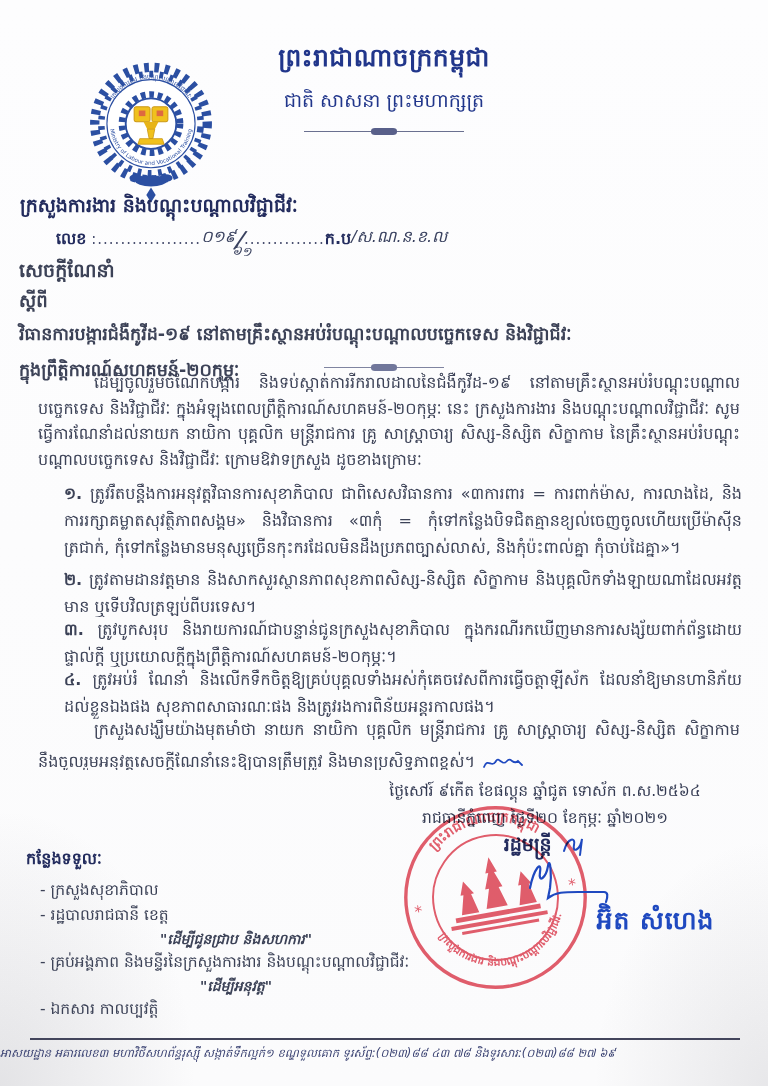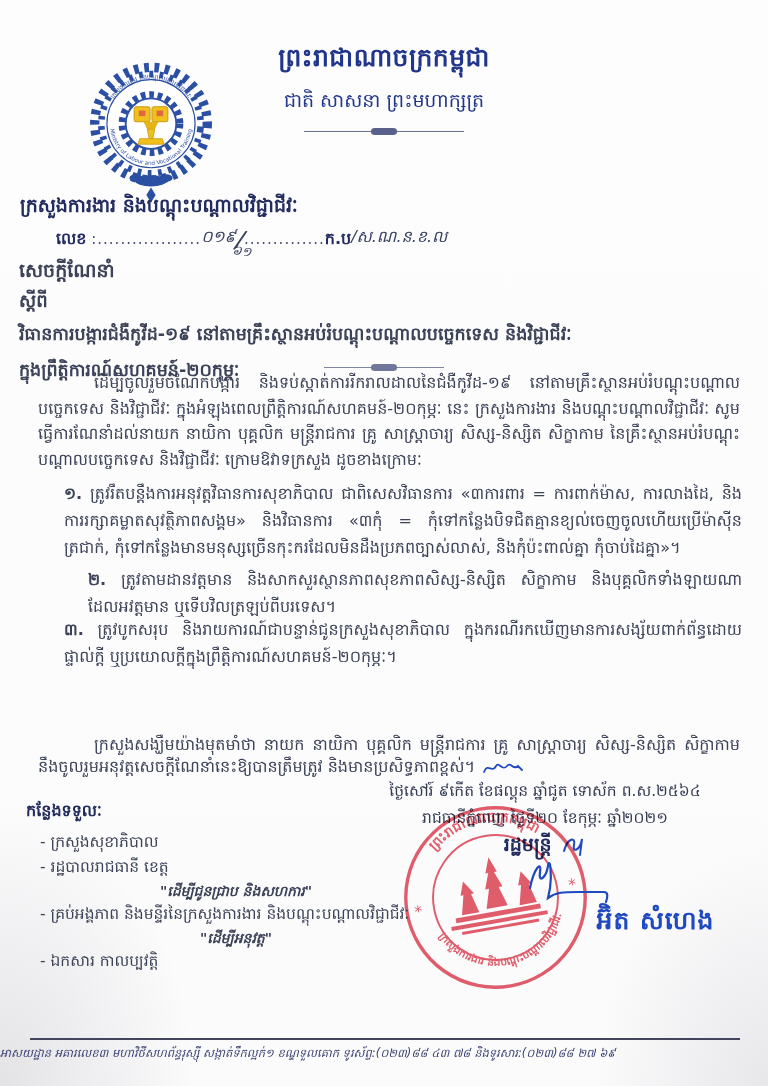--- a/index.html
+++ b/index.html
@@ -47,39 +47,39 @@
   .doc-heading{font-size:19px;font-weight:bold;}
   .doc-subheading{font-size:18px;font-weight:bold;margin-top:3px;}
   .doc-subject{font-size:17.5px;font-weight:bold;margin-top:6px;line-height:24px;}
   .divider2{position:absolute;left:0;right:0;top:352px;text-align:center;}
   
   .intro{position:absolute;left:38px;right:28px;top:370px;height:102px;overflow:hidden;
     font-size:16px;line-height:25.5px;text-align:justify;text-indent:56px;}
   .item{position:absolute;left:64px;right:26px;overflow:hidden;font-size:16px;line-height:27px;text-align:justify;}
   .item .num{font-weight:bold;}
   .item1{top:480px;height:84px;}
-  .item2{top:566px;height:56px;margin-left:24px;}
+  .item2{top:566px;height:56px;}
   .item3{top:616px;height:56px;}
   .item4{top:666px;height:56px;}
   .closing{position:absolute;left:38px;right:28px;top:714px;height:56px;overflow:hidden;
-    font-size:16px;line-height:22px;text-align:justify;text-indent:56px;margin-top:20px;}
+    font-size:16px;line-height:32px;text-align:justify;text-indent:56px;}
   .paraph-inline{display:inline-block;vertical-align:middle;margin-left:2px;}
   
   .date-block{position:absolute;left:330px;width:430px;top:778px;text-align:center;
     font-size:15.5px;color:#333a52;line-height:27px;}
   .signer-title{position:absolute;left:430px;width:230px;top:832px;text-align:center;
     font-size:19px;font-weight:bold;color:var(--dark-navy);}
   .stamp{position:absolute;left:398px;top:800px;width:195px;height:195px;transform:rotate(-10deg);
     opacity:.88;mix-blend-mode:multiply;}
   .sig-squiggle{position:absolute;left:512px;top:848px;width:110px;height:62px;}
   .signer-name{position:absolute;left:538px;width:235px;top:905px;text-align:center;
     font-size:25px;font-weight:bold;color:var(--sig-blue);letter-spacing:1px;}
   
   .cc{position:absolute;left:26px;top:800px;width:420px;font-size:15.5px;color:var(--ink);}
-  .cc-header{font-weight:bold;font-size:16px;color:var(--dark-navy);margin-bottom:6px;}
+  .cc-header{font-weight:bold;font-size:16px;color:var(--dark-navy);margin-bottom:6px;margin-top:48px;}
   .cc-item{margin-left:14px;line-height:25px;}
   .cc-note{text-align:center;font-weight:bold;font-style:italic;font-size:14px;line-height:22px;}
   
   .footer-rule{position:absolute;left:30px;right:28px;top:1038px;border-top:2px solid #43455c;}
   .footer-text{position:absolute;left:0;right:0;top:1046px;
     font-size:11.5px;font-style:italic;color:#3a4272;}
 </style>
 </head>
 <body>
 
@@ -152,20 +152,24 @@
     <span>ត្រូវរឹតបន្តឹងការអនុវត្តវិធានការសុខាភិបាល ជាពិសេសវិធានការ «៣ការពារ = ការពាក់ម៉ាស, ការលាងដៃ, និងការរក្សាគម្លាតសុវត្ថិភាពសង្គម» និងវិធានការ «៣កុំ = កុំទៅកន្លែងបិទជិតគ្មានខ្យល់ចេញចូលហើយប្រើម៉ាស៊ីនត្រជាក់, កុំទៅកន្លែងមានមនុស្សច្រើនកុះករដែលមិនដឹងប្រភពច្បាស់លាស់, និងកុំប៉ះពាល់គ្នា កុំចាប់ដៃគ្នា»។</span>
   </div>
   <div class="item item2">
     <span class="num">២.</span>
     <span>ត្រូវតាមដានវត្តមាន និងសាកសួរស្ថានភាពសុខភាពសិស្ស-និស្សិត សិក្ខាកាម និងបុគ្គលិកទាំងឡាយណាដែលអវត្តមាន ឬទើបវិលត្រឡប់ពីបរទេស។</span>
   </div>
   <div class="item item3">
     <span class="num">៣.</span>
     <span>ត្រូវបូកសរុប និងរាយការណ៍ជាបន្ទាន់ជូនក្រសួងសុខាភិបាល ក្នុងករណីរកឃើញមានការសង្ស័យពាក់ព័ន្ធដោយផ្ទាល់ក្ដី ឬប្រយោលក្ដីក្នុងព្រឹត្តិការណ៍សហគមន៍-២០កុម្ភៈ។</span>
   </div>
+  <div class="item item4">
+    <span class="num">៤.</span>
+    <span>ត្រូវអប់រំ ណែនាំ និងលើកទឹកចិត្តឱ្យគ្រប់បុគ្គលទាំងអស់កុំគេចវេសពីការធ្វើចត្តាឡីស័ក ដែលនាំឱ្យមានហានិភ័យដល់ខ្លួនឯងផង សុខភាពសាធារណៈផង និងត្រូវរងការពិន័យអន្តរកាលផង។</span>
+  </div>
 
   <div class="closing">
     <span>ក្រសួងសង្ឃឹមយ៉ាងមុតមាំថា នាយក នាយិកា បុគ្គលិក មន្ត្រីរាជការ គ្រូ សាស្ត្រាចារ្យ សិស្ស-និស្សិត សិក្ខាកាម នឹងចូលរួមអនុវត្តសេចក្ដីណែនាំនេះឱ្យបានត្រឹមត្រូវ និងមានប្រសិទ្ធភាពខ្ពស់។</span>
     <svg class="paraph-inline" width="42" height="20" viewBox="0 0 42 20">
       <path d="M2,14 C6,4 10,16 14,8 C17,3 20,14 25,8 C29,3 31,13 36,8 L40,12" fill="none" stroke="#1f49c0" stroke-width="1.8" stroke-linecap="round"></path>
     </svg>
   </div>
 
   <div class="date-block">
     <div>ថ្ងៃសៅរ៍ ៩កើត ខែផល្គុន ឆ្នាំជូត ទោស័ក ព.ស.២៥៦៤</div>

